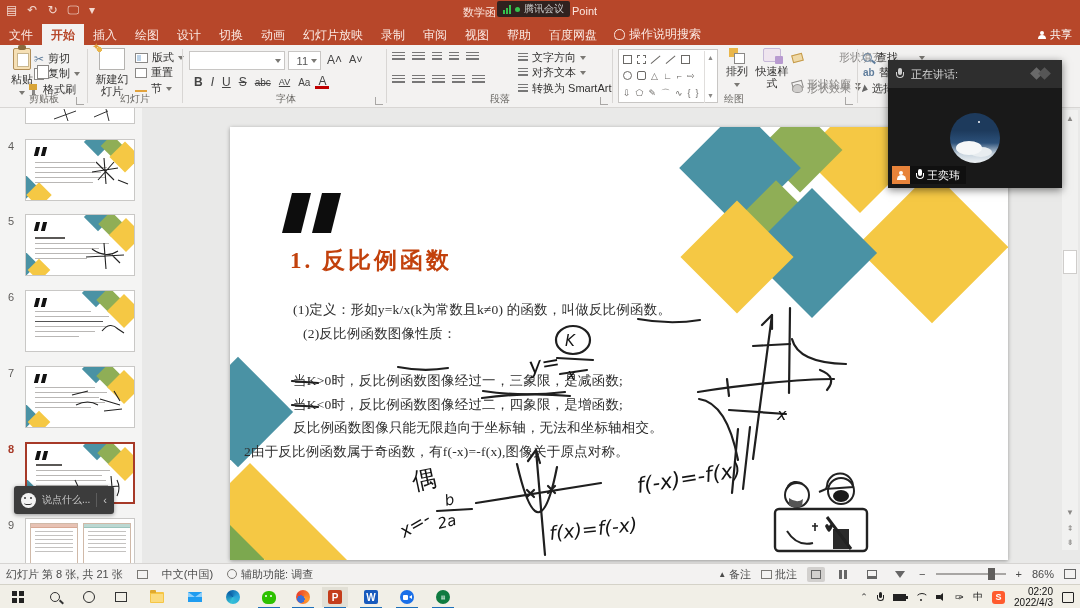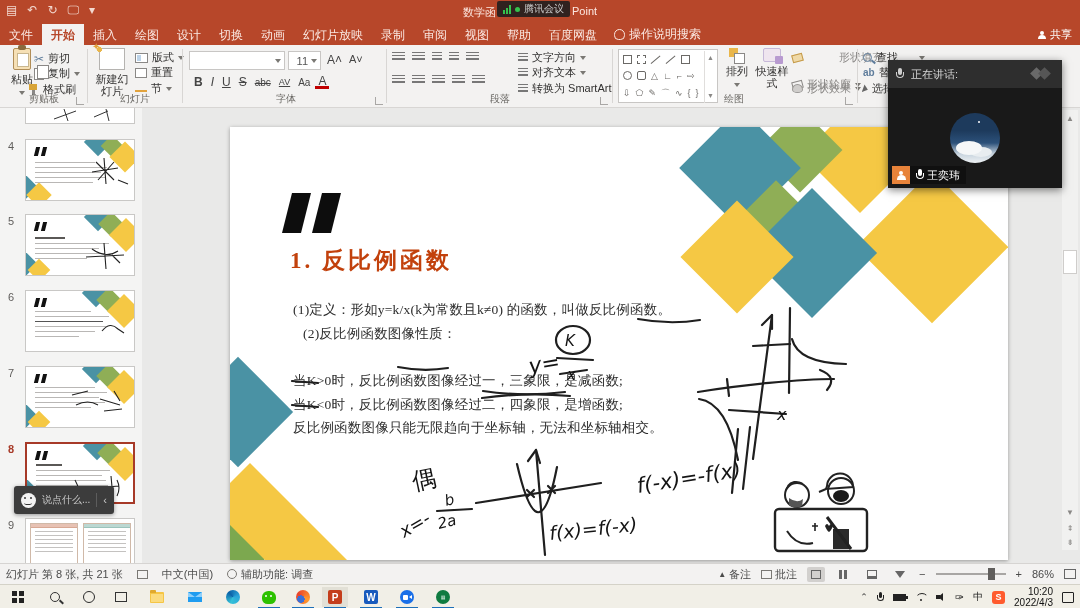--- a/index.html
+++ b/index.html
@@ -594,20 +594,21 @@
       <div style="position:absolute;left:20px;top:336px;width:320px;height:58px;background:#f5c844;transform:rotate(45deg);transform-origin:left top;"></div>
 
       <div class="quote"></div>
       <div class="stitle">1. 反比例函数</div>
 
       <div class="sline" style="left:63px;top:174px;">(1)定义：形如y=k/x(k为常数且k≠0) 的函数，叫做反比例函数。</div>
       <div class="sline" style="left:58px;top:198px;margin-left:15px;">(2)反比例函数图像性质：</div>
       <div class="sline" style="left:63px;top:245px;">当K&gt;0时，反比例函数图像经过一，三象限，是减函数;</div>
       <div class="sline" style="left:63px;top:269px;">当K&lt;0时，反比例函数图像经过二，四象限，是增函数;</div>
       <div class="sline" style="left:63px;top:292px;">反比例函数图像只能无限趋向于坐标轴，无法和坐标轴相交。</div>
+      <div class="sline" style="left:14px;top:316px;">2由于反比例函数属于奇函数，有f(-x)=-f(x),图像关于原点对称。</div>
 
       <svg class="ink" viewBox="0 0 778 433">
         <g stroke="#1f1f1f" stroke-width="2.2" fill="none" stroke-linecap="round">
           <path d="M408,192 Q440,198 470,193"></path>
           <path d="M168,240 Q193,245 218,241"></path>
           <path d="M62,254 L88,256"></path>
           <path d="M253,264 Q293,270 335,265"></path>
           <path d="M62,278 L88,280"></path>
           <path d="M252,271 Q296,265 340,269"></path>
           <ellipse cx="343" cy="213" rx="17" ry="14"></ellipse>
@@ -791,20 +792,20 @@
     <div class="tray">
       <span class="chev">⌃</span>
       <span class="tray-mic"></span>
       <span class="batt"></span>
       <span class="wifi"></span>
       <span class="spk"></span>
       <span class="pen-ic">✑</span>
       <span class="ime-ic">中</span>
       <span class="sogou">S</span>
       <span class="clock">
-        <div>10:20</div>
+        <div>02:20</div>
         <div>2022/4/3</div>
       </span>
       <span class="action-ic"></span>
     </div>
   </div>
 
 </div>
 
 </body></html>

